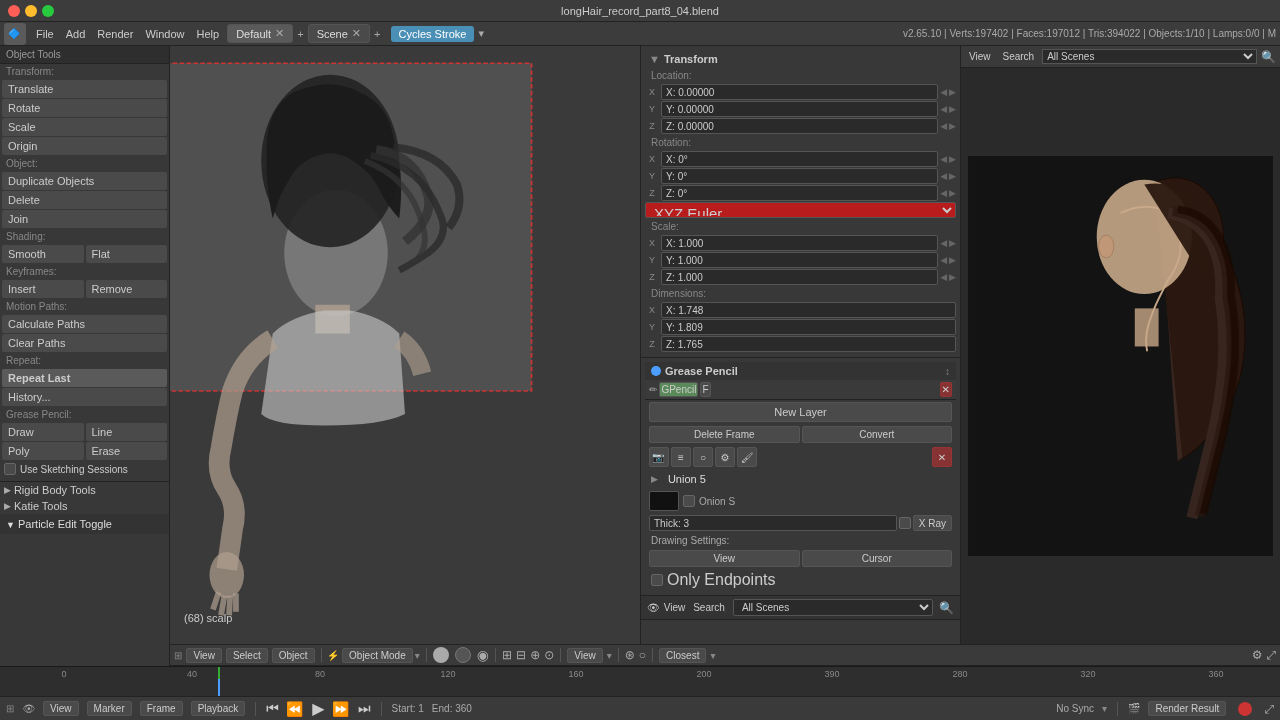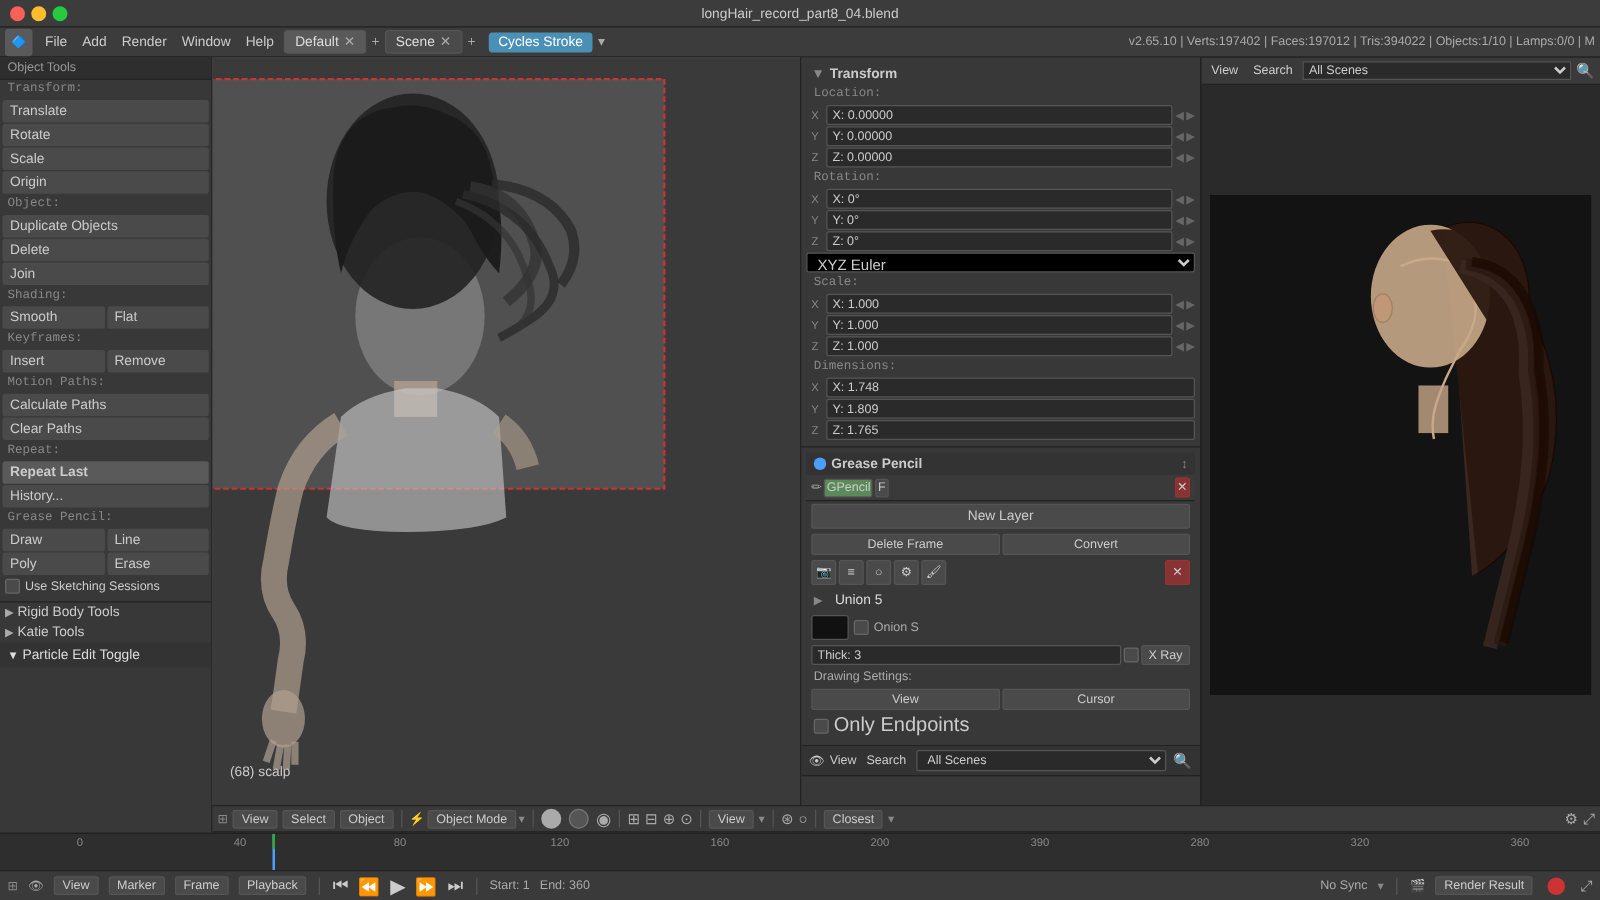--- a/index.html
+++ b/index.html
@@ -131,21 +131,20 @@
       margin: 1px 2px;
     }
     .tool-row .tool-btn {
       flex: 1;
       margin: 0;
     }
     .section-label {
       padding: 2px 6px;
       font-size: 10px;
       color: #888;
-      font-family: Liberation Mono, monospace;
     }
     .particle-toggle {
       padding: 4px 6px;
       font-size: 11px;
       color: #ddd;
       background: #333;
     }
 
     
     #viewport {
@@ -708,21 +707,21 @@
             <span style="font-size:9px;color:#666;cursor:pointer;">◀</span>
             <span style="font-size:9px;color:#666;cursor:pointer;">▶</span>
           </div>
           <div class="prop-row">
             <span class="xyz-label">Z</span>
             <input class="prop-field" type="text" value="Z: 0°" style="">
             <span style="font-size:9px;color:#666;cursor:pointer;">◀</span>
             <span style="font-size:9px;color:#666;cursor:pointer;">▶</span>
           </div>
           <div class="prop-row">
-            <select class="prop-field" style="flex:1;background:#000000;border:1px solid #555;color:#ccc;font-size:12px;">
+            <select class="prop-field" style="flex:1;background:#b91c1c;border:1px solid #555;color:#ccc;font-size:15px;">
               <option>XYZ Euler</option>
             </select>
           </div>
 
           <div class="section-label">Scale:</div>
           <div class="prop-row">
             <span class="xyz-label">X</span>
             <input class="prop-field" type="text" value="X: 1.000" style="">
             <span style="font-size:9px;color:#666;cursor:pointer;">◀</span>
             <span style="font-size:9px;color:#666;cursor:pointer;">▶</span>

